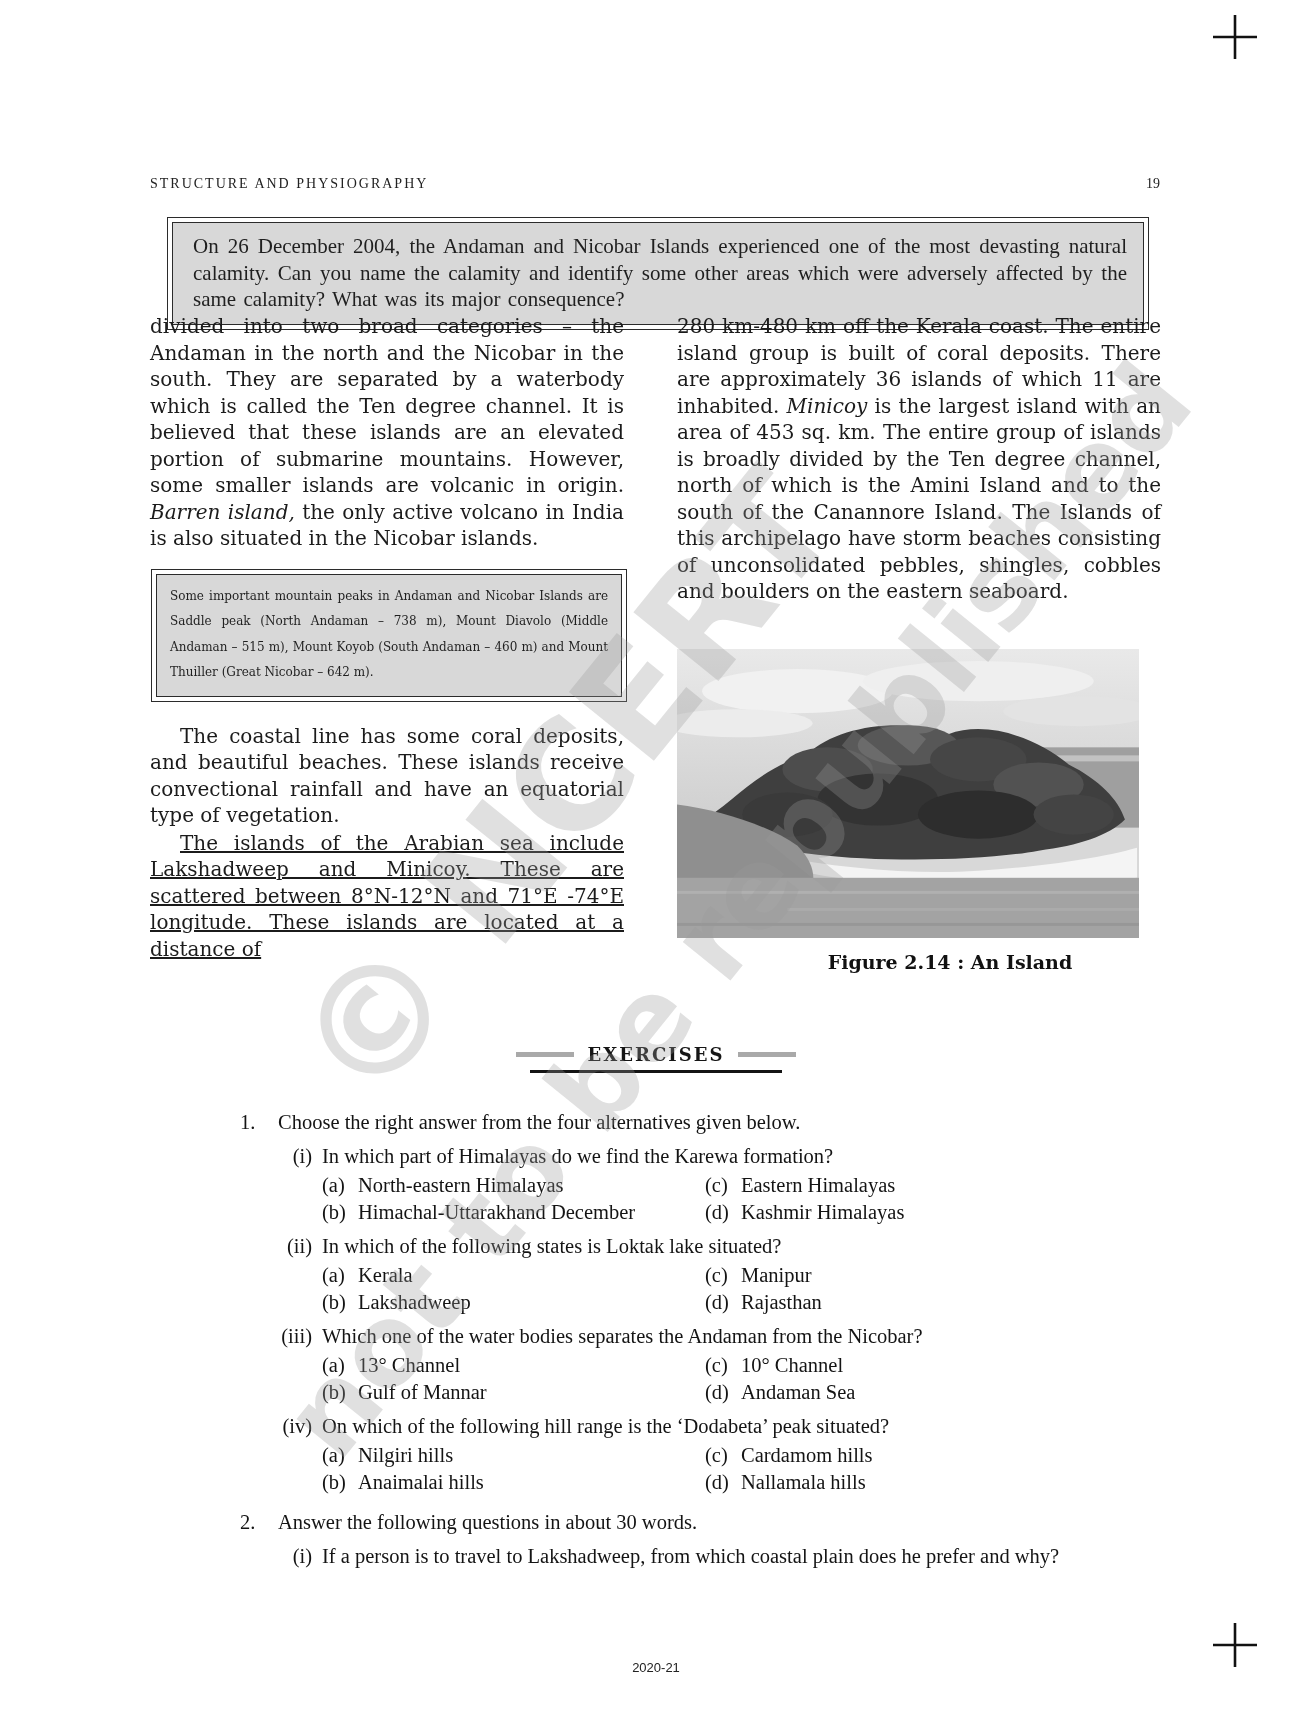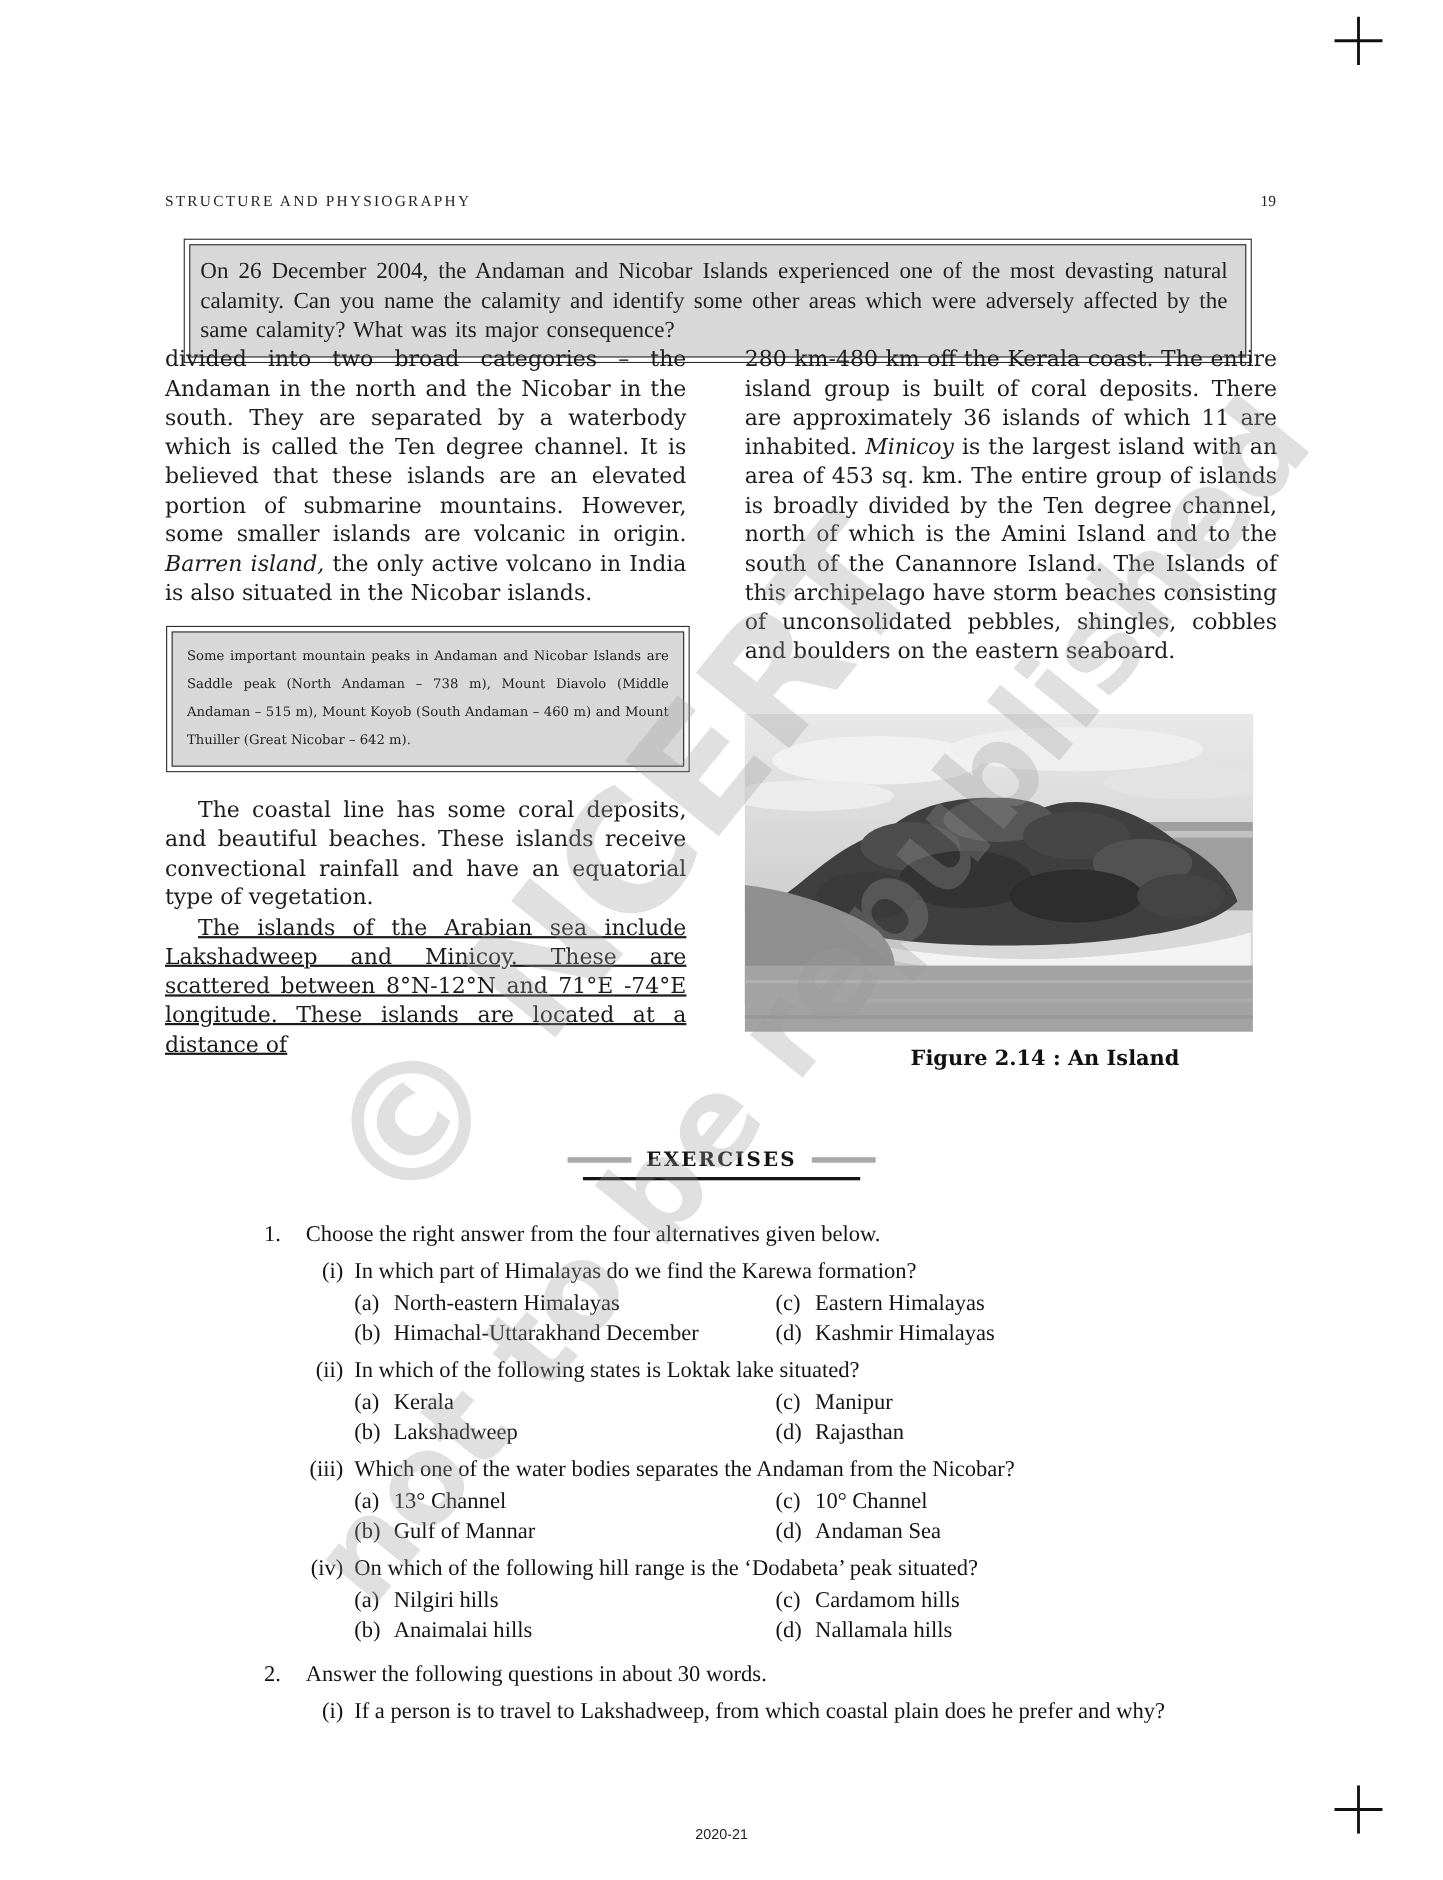--- a/index.html
+++ b/index.html
@@ -14,21 +14,21 @@
   
   .header{position:absolute;left:150px;top:176px;width:1010px;display:flex;justify-content:space-between;
     font-family:"Liberation Serif",serif;font-size:14px;letter-spacing:2px;color:#222;}
   .pagenum{letter-spacing:0;}
   
   .callout{
     background:#d8d8d8;border:1.5px solid #2b2b2b;outline:1.5px solid #2b2b2b;outline-offset:4px;
     text-align:justify;color:#1f1f1f;
   }
   .callout1{
-    position:absolute;left:172px;top:222px;width:934px;padding:10px 16px 11px 9px;
+    position:absolute;left:172px;top:222px;width:934px;padding:10px 16px 11px 20px;
     font-family:"Liberation Serif",serif;font-size:21px;line-height:26.5px;word-spacing:2px;
   }
   .callout2{
     margin:22px 2px 0 6px;padding:9px 13px 10px 13px;
     font-size:12px;line-height:25.5px;
   }
   
   .col{position:absolute;top:313px;text-align:justify;font-size:20px;line-height:26.5px;}
   .col-left{left:150px;width:474px;}
   .col-right{left:677px;width:484px;}

